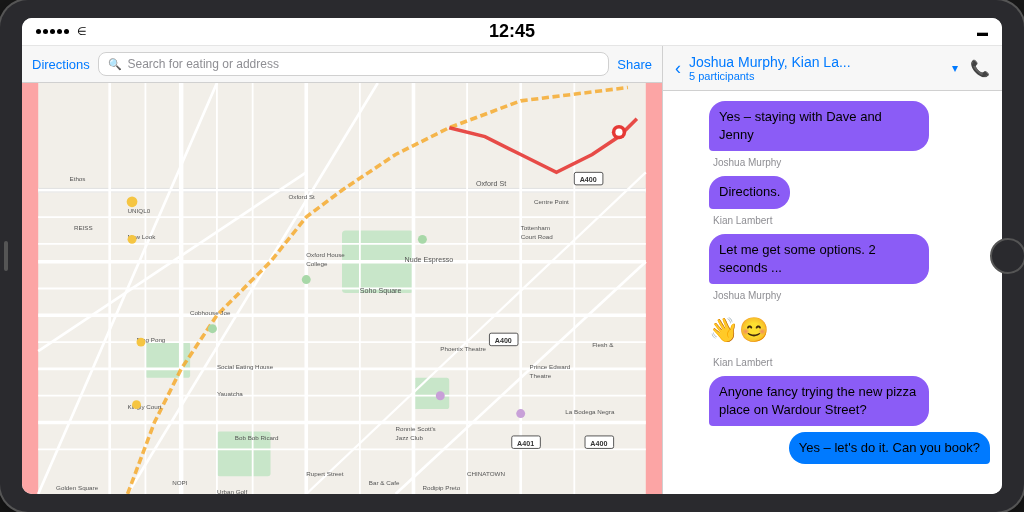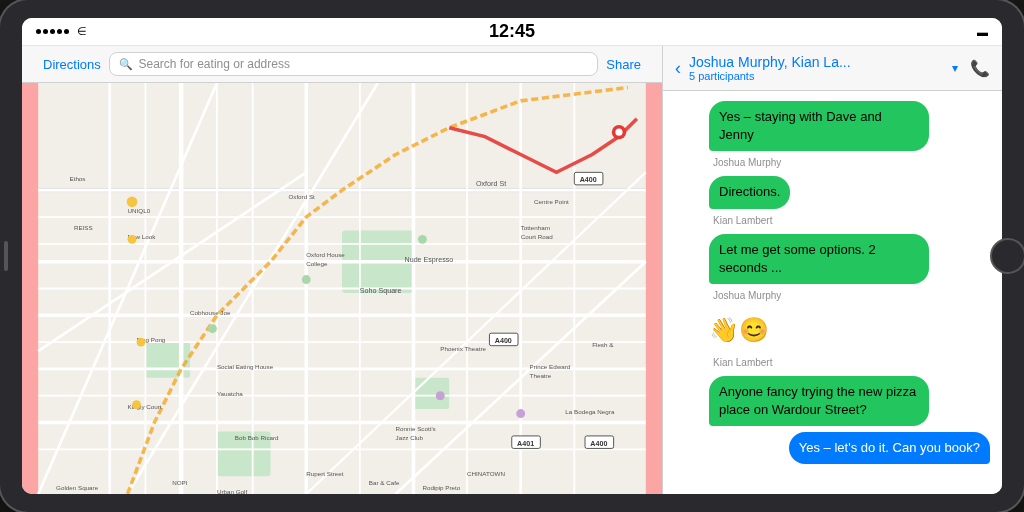--- a/index.html
+++ b/index.html
@@ -99,21 +99,21 @@
       flex: 1;
       display: flex;
       flex-direction: column;
       overflow: hidden;
     }
 
     
     .map-toolbar {
       background: #f7f7f7;
       border-bottom: 1px solid #d0d0d0;
-      padding: 6px 21px;
+      padding: 6px 10px;
       display: flex;
       align-items: center;
       gap: 8px;
     }
 
     .directions-btn {
       color: #007AFF;
       font-size: 13px;
       font-weight: 500;
       cursor: pointer;
@@ -267,28 +267,28 @@
 
     .bubble {
       max-width: 220px;
       padding: 7px 10px;
       border-radius: 16px;
       font-size: 13px;
       line-height: 1.4;
     }
 
     .bubble.received {
-      background: #22c55e;
+      background: #8b5cf6;
       color: #000;
       border-bottom-left-radius: 4px;
     }
 
     .bubble.sent {
       background: #007AFF;
-      color: #ffffff;
+      color: #000000;
       border-bottom-right-radius: 4px;
     }
 
     .emoji-bubble {
       font-size: 24px;
       background: none !important;
       padding: 4px 0;
     }
 
     

